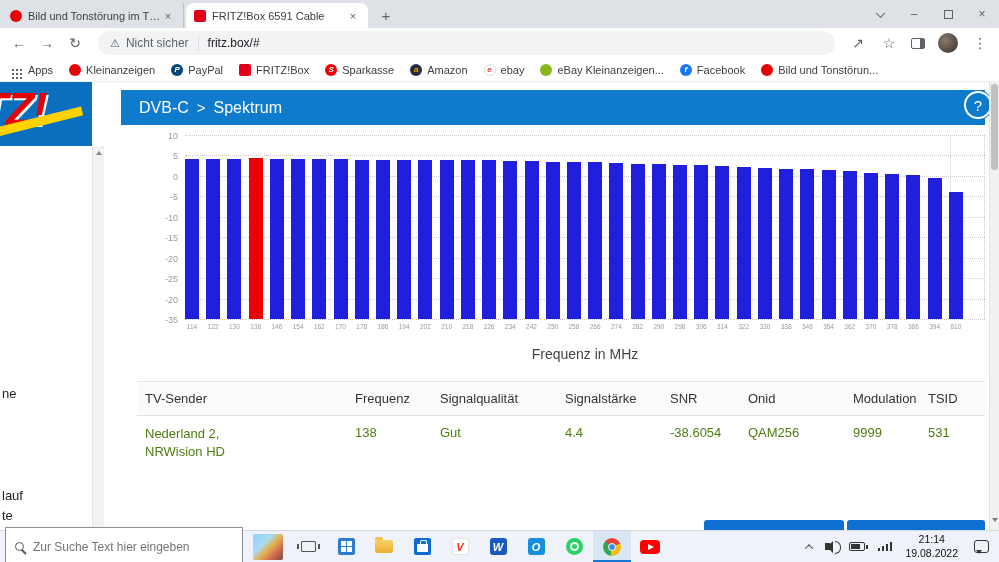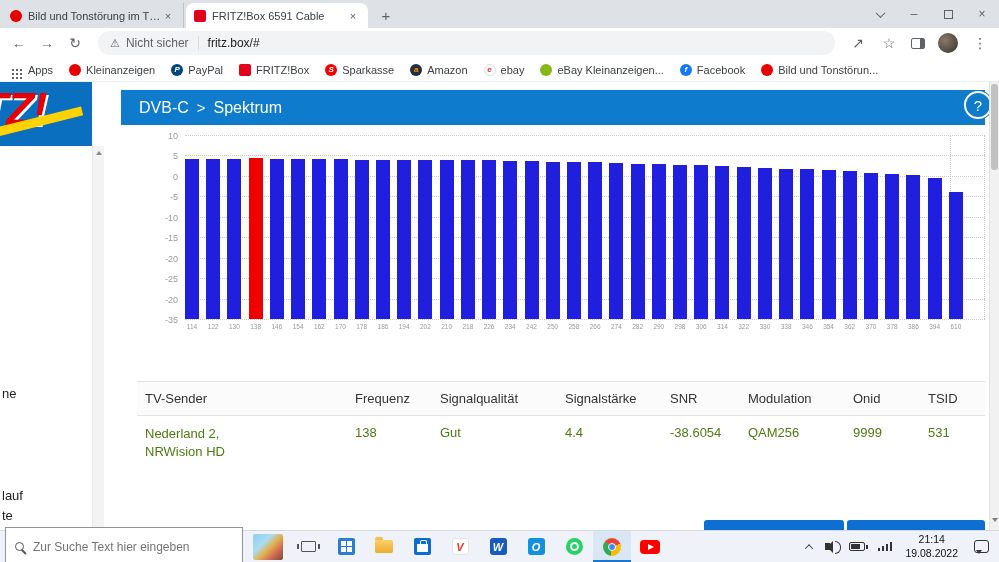--- a/index.html
+++ b/index.html
@@ -430,30 +430,31 @@
           <div class="barcol">
             <div class="bar" style="height: 76.6667%; background: rgb(31, 31, 221);"></div>
             <span class="xlabel">394</span>
           </div>
           <div class="barcol">
             <div class="bar" style="height: 68.8889%; background: rgb(31, 31, 221);"></div>
             <span class="xlabel">610</span>
           </div>
         </div>
     </div>
+    <div class="axis-title">Frequenz in MHz</div>
 
     <div class="tbl">
       <div class="tbl-head">
         <div>TV-Sender</div>
         <div>Frequenz</div>
         <div>Signalqualität</div>
         <div>Signalstärke</div>
         <div>SNR</div>
+        <div>Onid</div>
         <div>Modulation</div>
-        <div>Onid</div>
         <div>TSID</div>
       </div>
       <div class="tbl-row">
         <div class="cell-sender">Nederland 2,
 NRWision HD</div>
         <div>138</div>
         <div>Gut</div>
         <div>4.4</div>
         <div>-38.6054</div>
         <div>QAM256</div>

